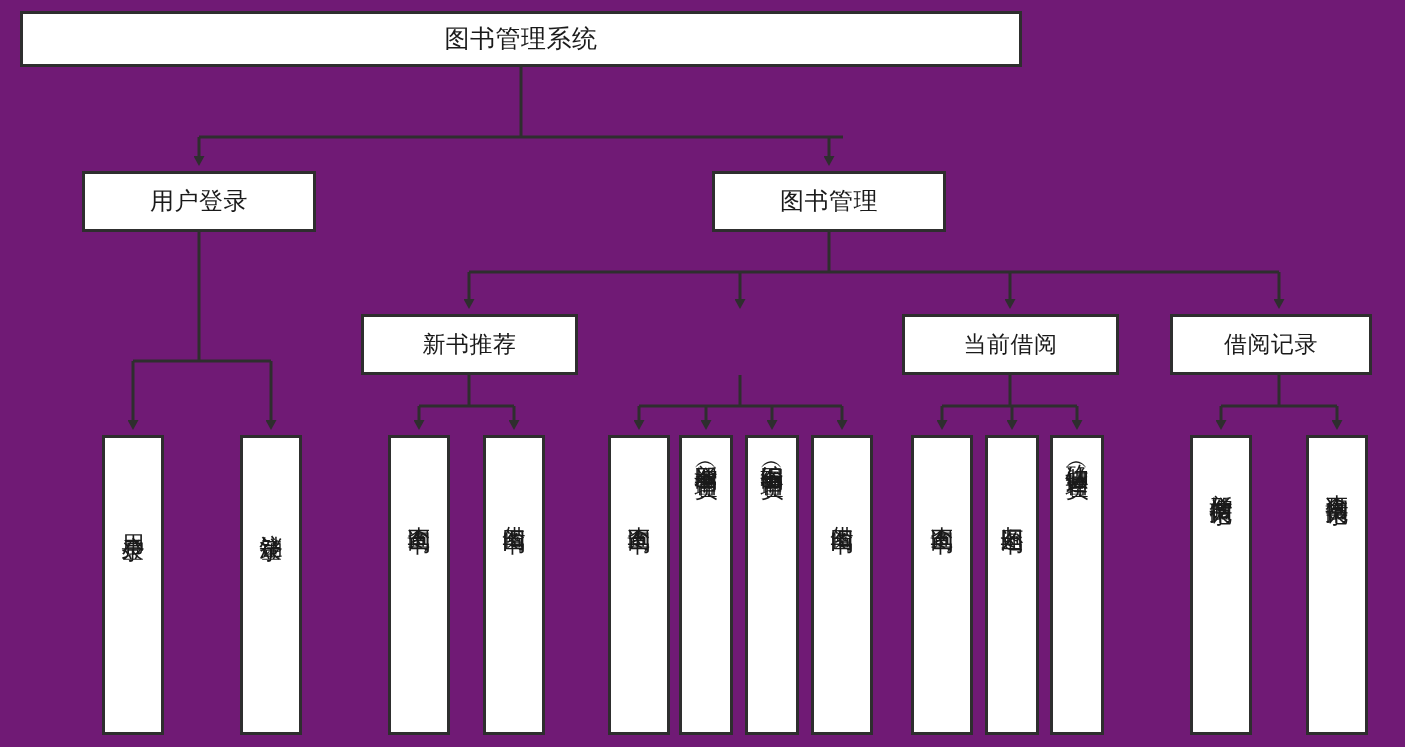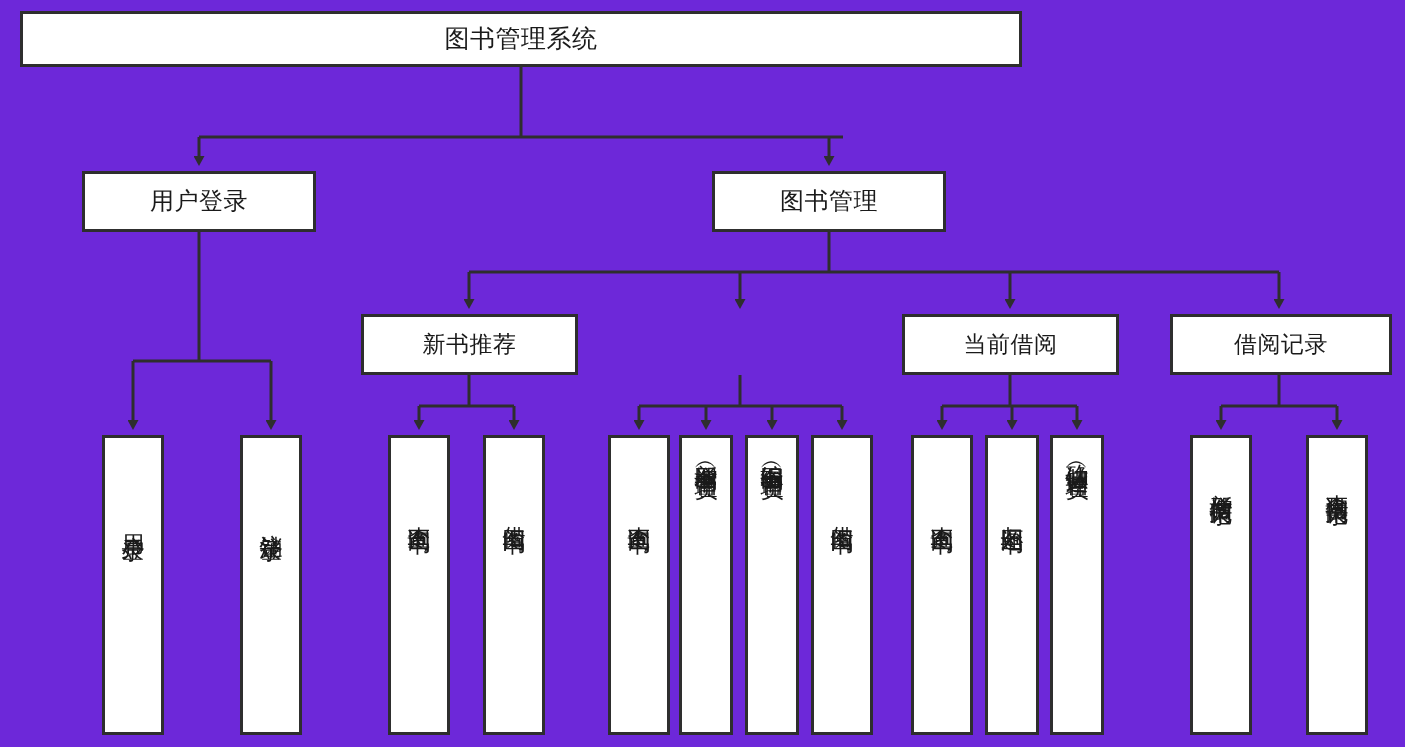--- a/index.html
+++ b/index.html
@@ -7,21 +7,21 @@
     padding: 0;
     background: #ffffff;
   }
   body {
     font-family: "DejaVu Sans", "Liberation Sans", sans-serif;
   }
   #canvas {
     position: relative;
     width: 1405px;
     height: 747px;
-    background: #6d28d9;
+    background: #701a75;
     overflow: hidden;
   }
   svg.wires {
     position: absolute;
     left: 0;
     top: 0;
     width: 1405px;
     height: 747px;
     pointer-events: none;
   }
@@ -146,21 +146,21 @@
   <div class="node lv3" style="left:361px; top:314px; width:217px; height:61px;">
     <span class="label">新书推荐</span>
   </div>
 
   <div class="node lv2" style="left:712px; top:171px; width:234px; height:61px;">
     <span class="label">图书管理</span>
   </div>
   <div class="node lv3" style="left:902px; top:314px; width:217px; height:61px;">
     <span class="label">当前借阅</span>
   </div>
-  <div class="node lv3" style="left:1170px; top:314px; width:222px; height:61px;">
+  <div class="node lv3" style="left:1170px; top:314px; width:202px; height:61px;">
     <span class="label">借阅记录</span>
   </div>
 
   <div class="node lv4" style="left:102px; top:435px; width:62px; height:300px; padding-top:78px;">
     <span class="label">用户登录</span>
   </div>
   <div class="node lv4" style="left:240px; top:435px; width:62px; height:300px; padding-top:78px;">
     <span class="label">注销登录</span>
   </div>
 

